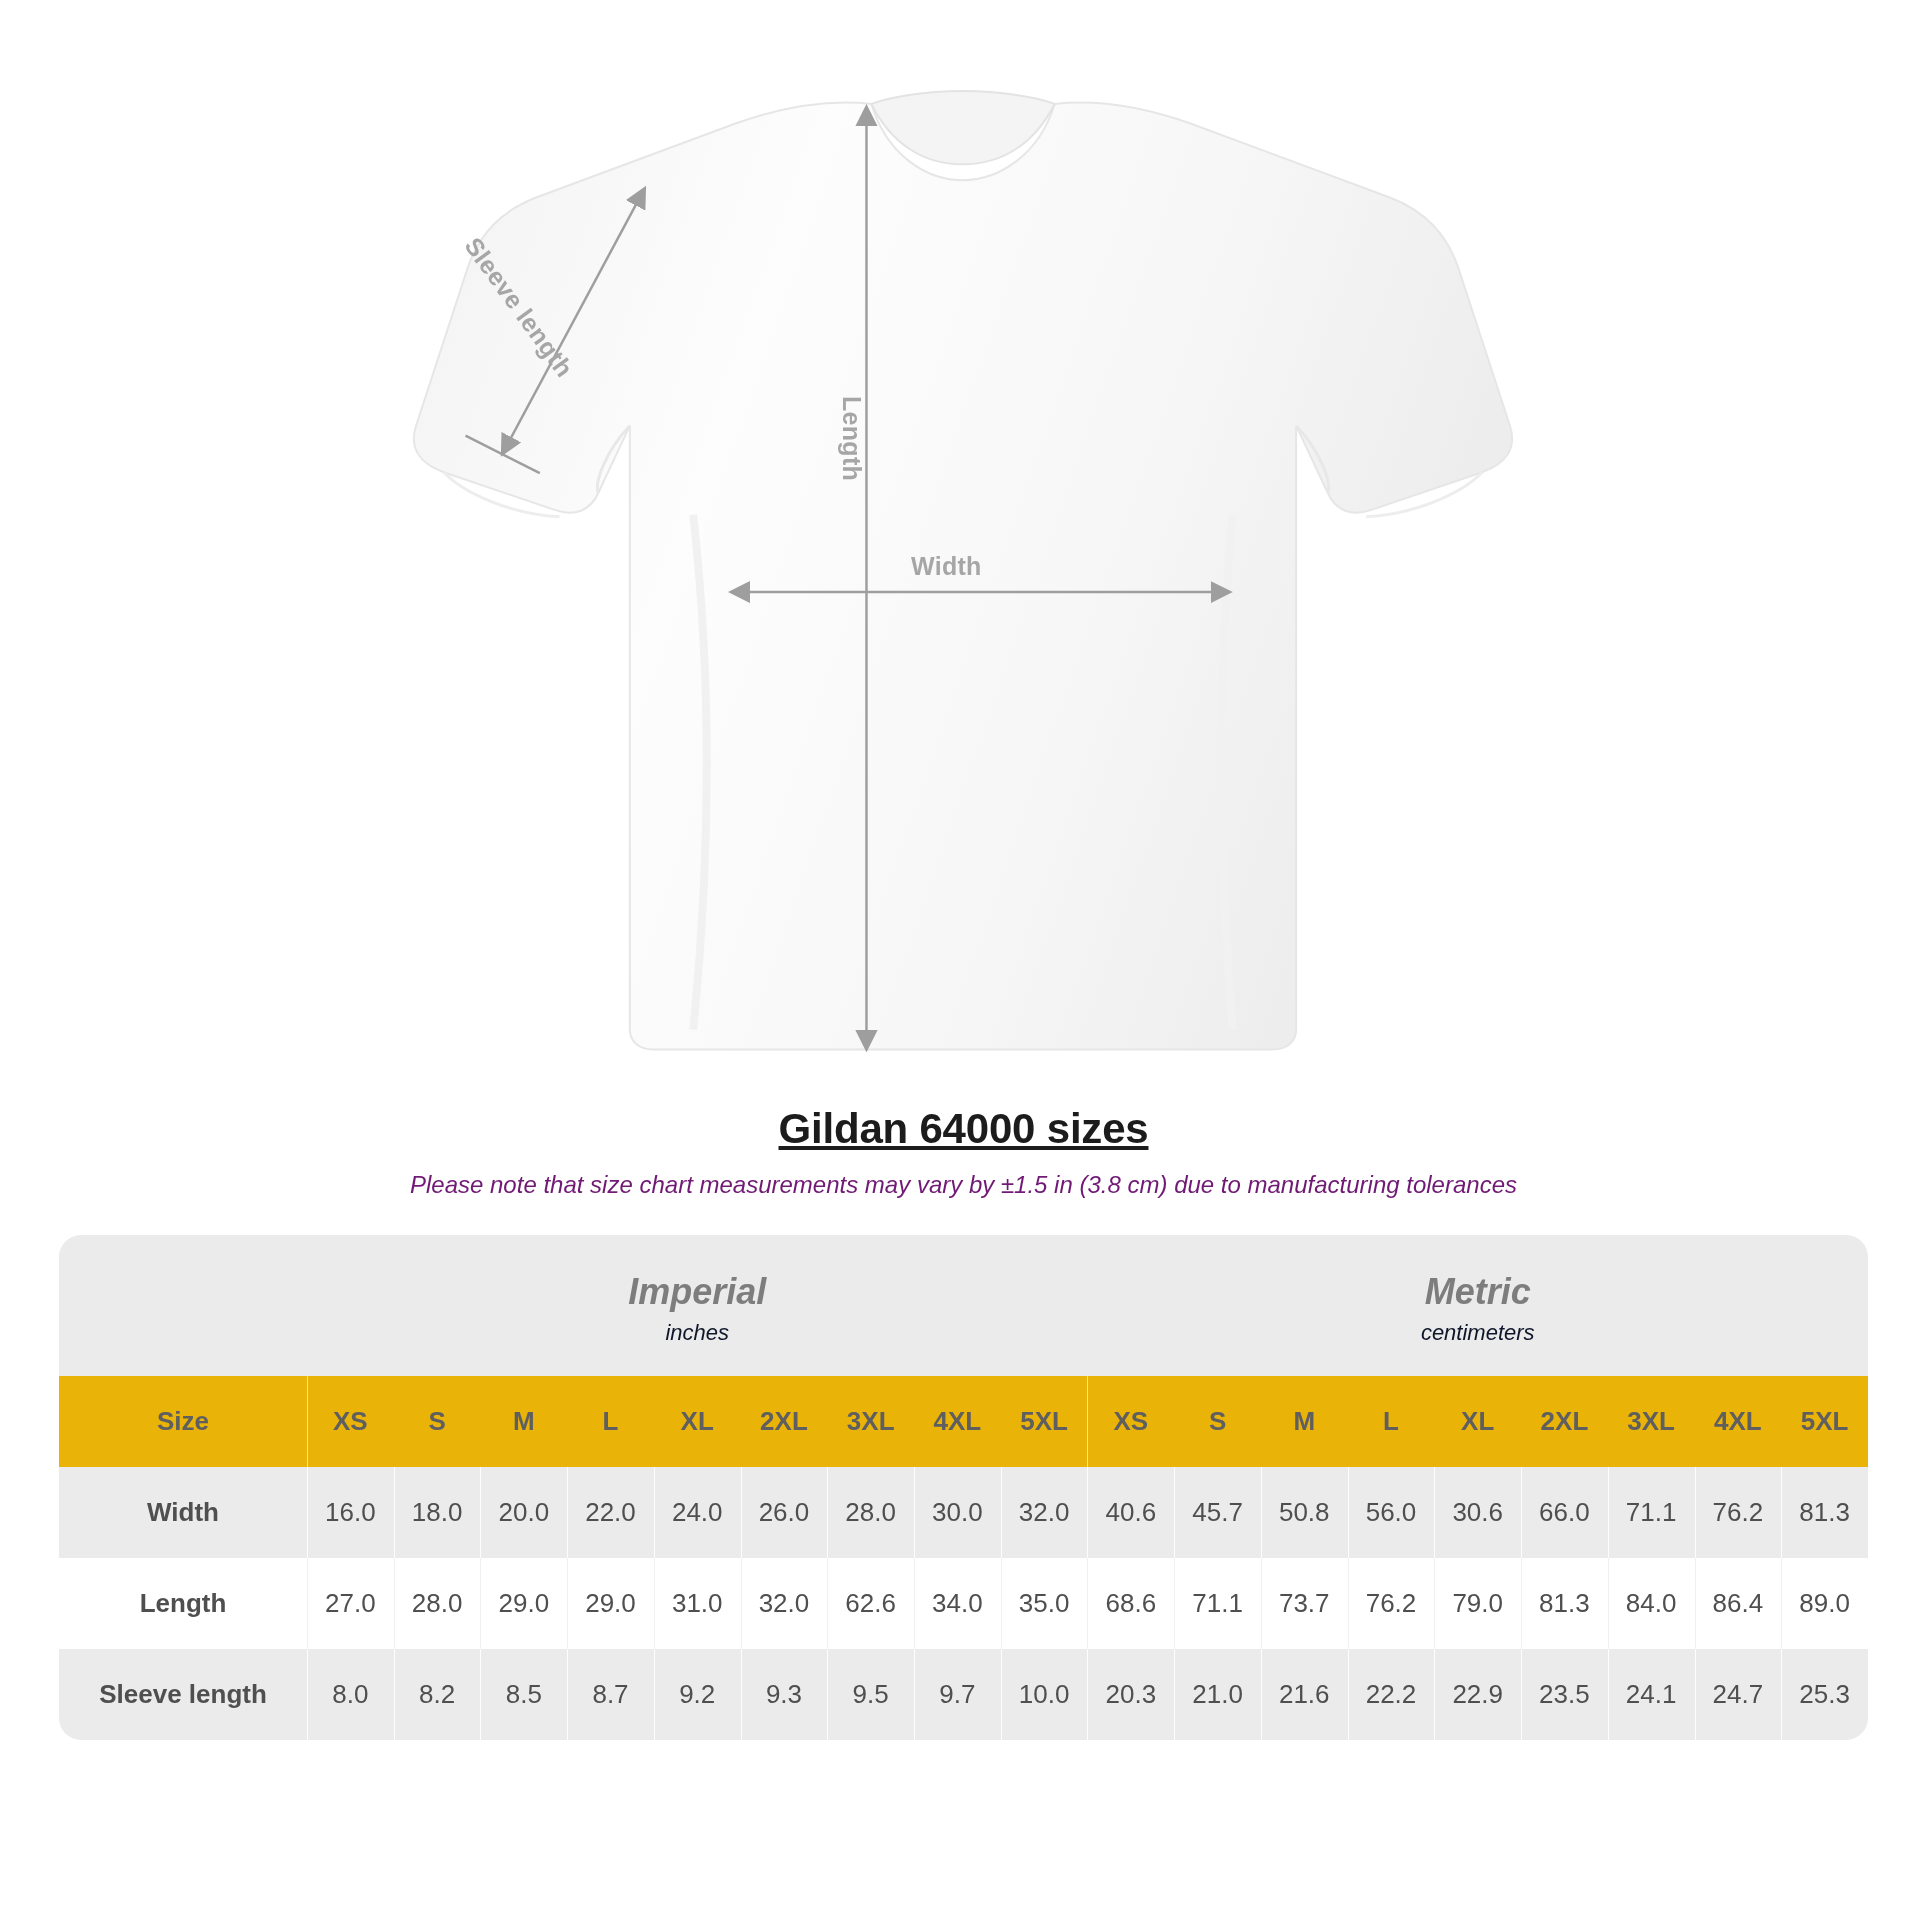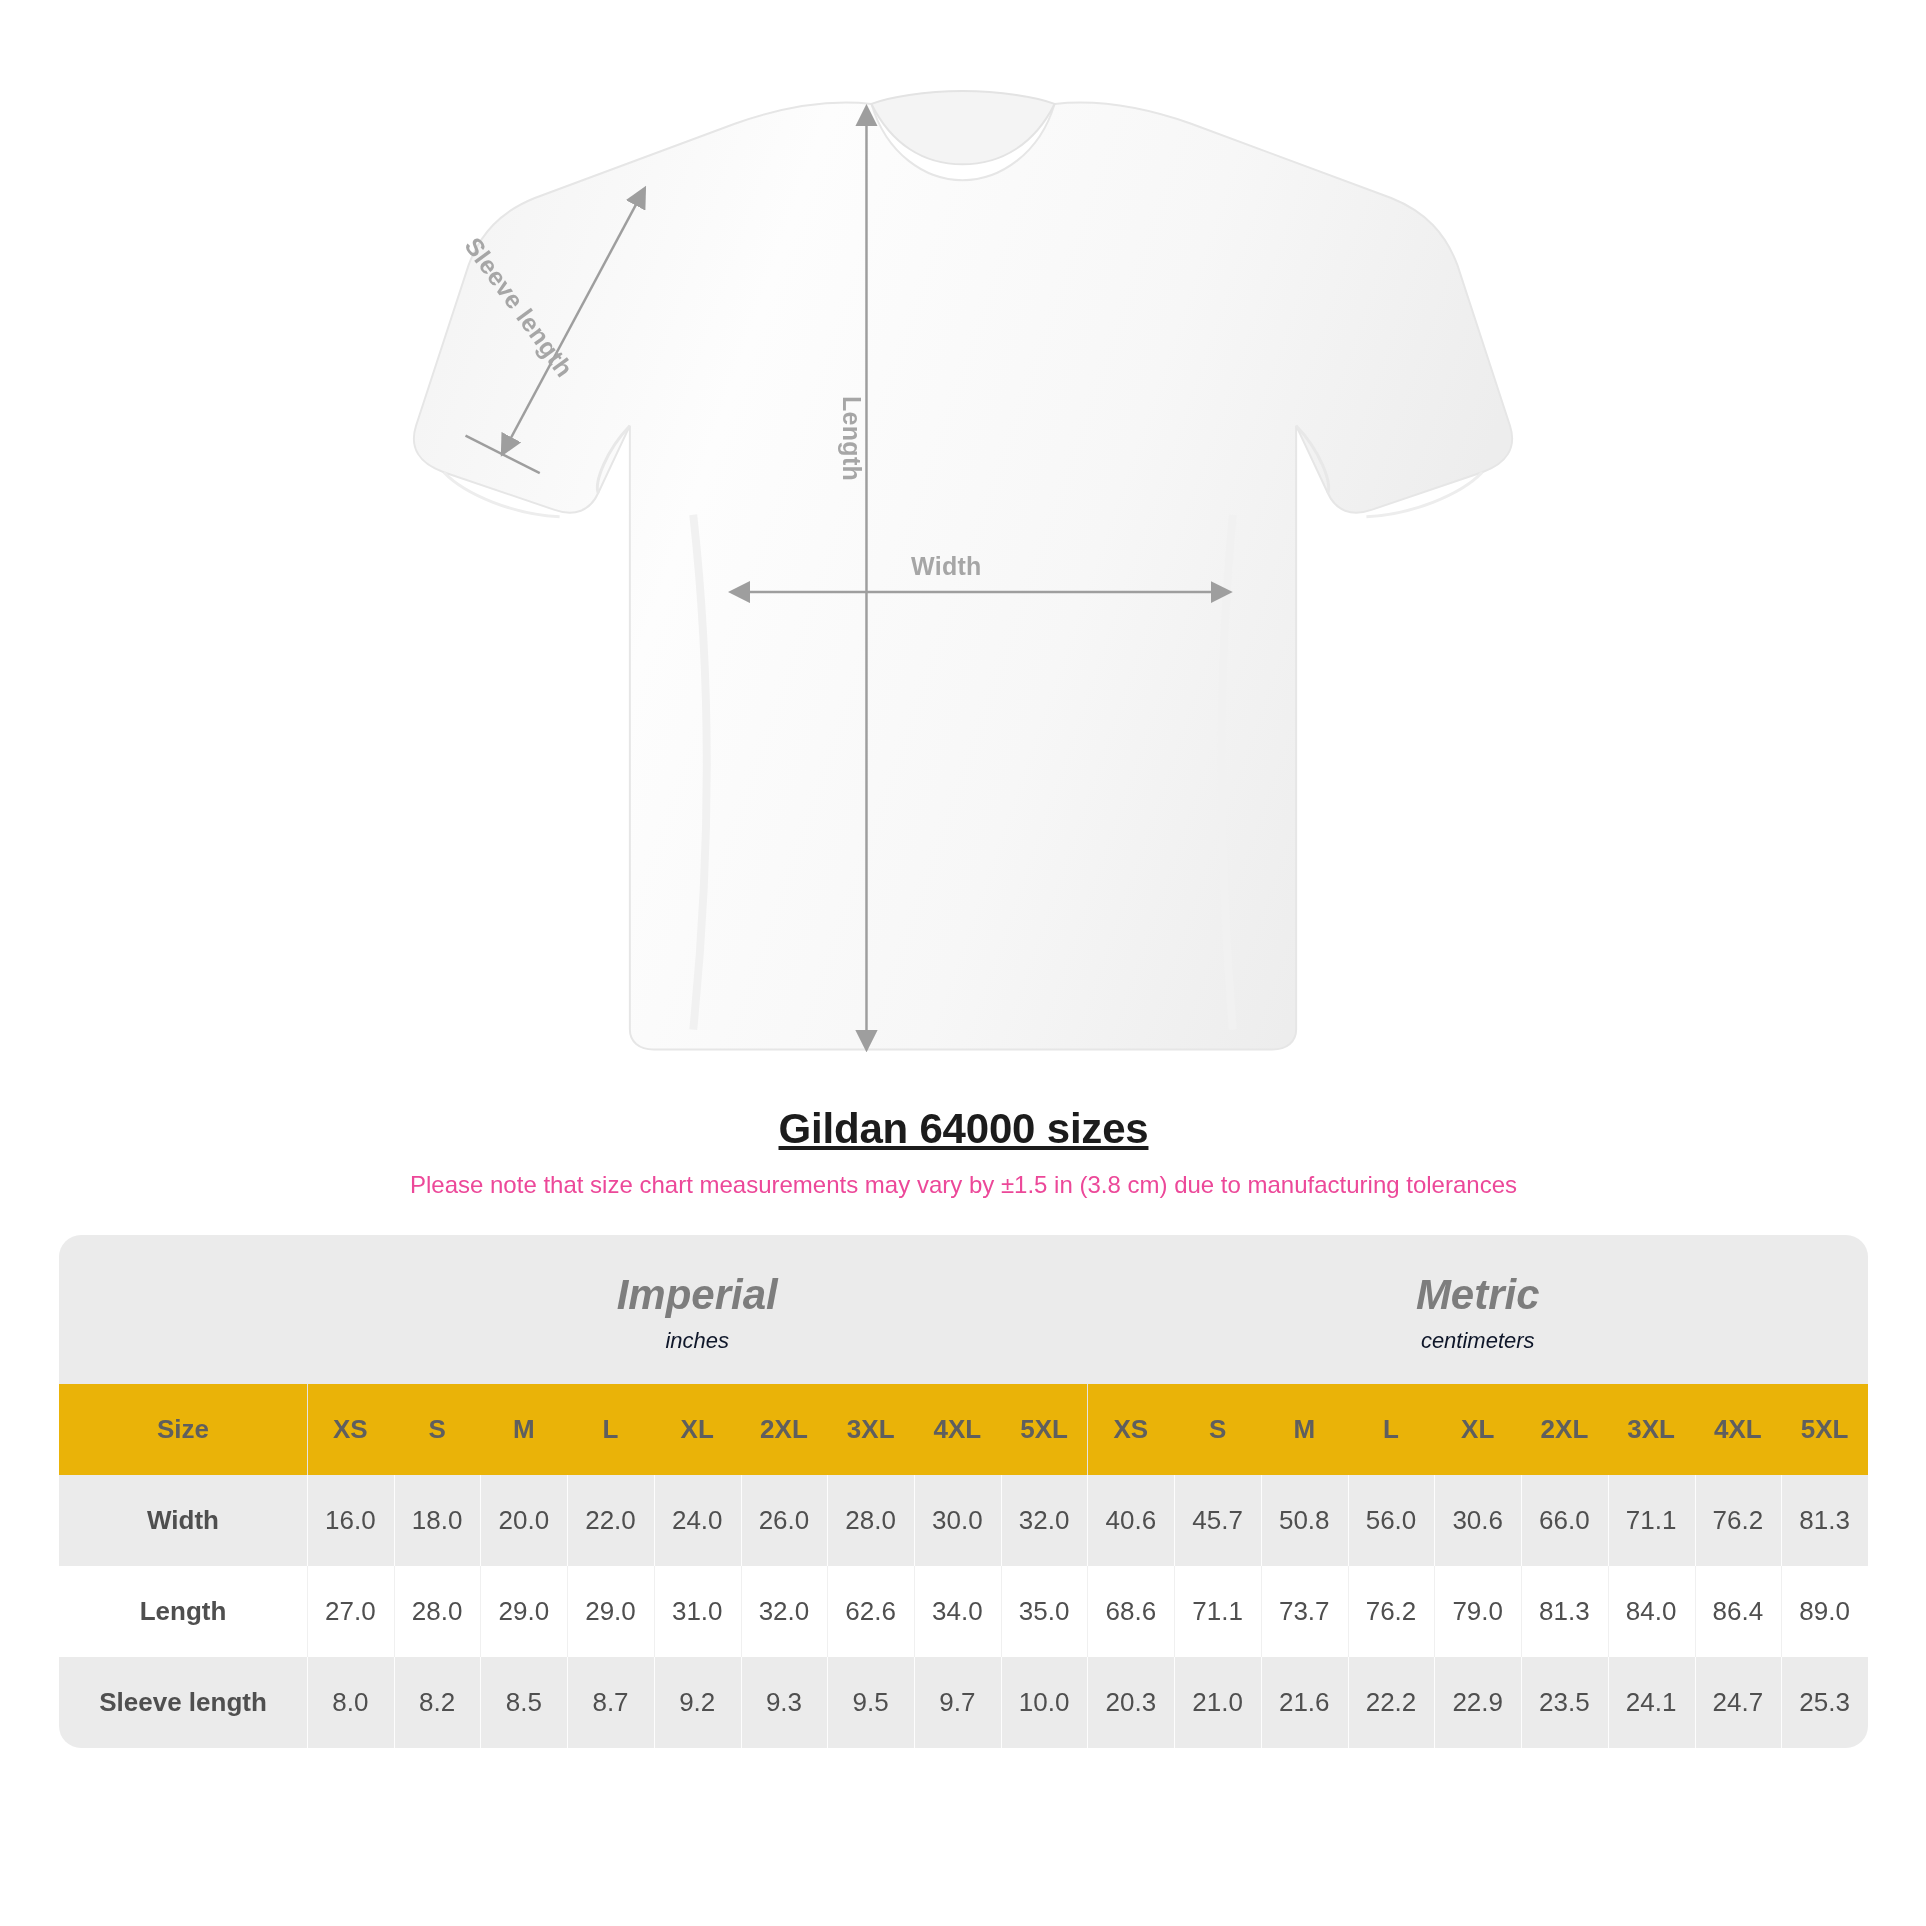--- a/index.html
+++ b/index.html
@@ -66,21 +66,22 @@
   .chart-title {
     font-size: 42px;
     font-weight: bold;
     color: #1c1c1c;
     letter-spacing: -0.2px;
     text-decoration: underline;
   }
   .chart-note {
     margin-top: 18px;
     font-size: 24px;
-    color: #ec4899;
+    font-style: italic;
+    color: #701a75;
   }
 
   
   .table-wrap {
     margin: 36px 59px 0 59px;
     border-radius: 22px;
     overflow: hidden;
     background: #ffffff;
   }
   table.size-table {
@@ -93,21 +94,21 @@
     text-align: center;
     vertical-align: middle;
     border: 0;
   }
   
   .unit-row td {
     background: #ebebeb;
     padding: 34px 0 30px 0;
   }
   .unit-name {
-    font-size: 42px;
+    font-size: 36px;
     font-weight: bold;
     font-style: italic;
     color: #7d7d7d;
     line-height: 1.25;
   }
   .unit-sub {
     font-size: 22px;
     font-style: italic;
     color: #0f172a;
     margin-top: 6px;

